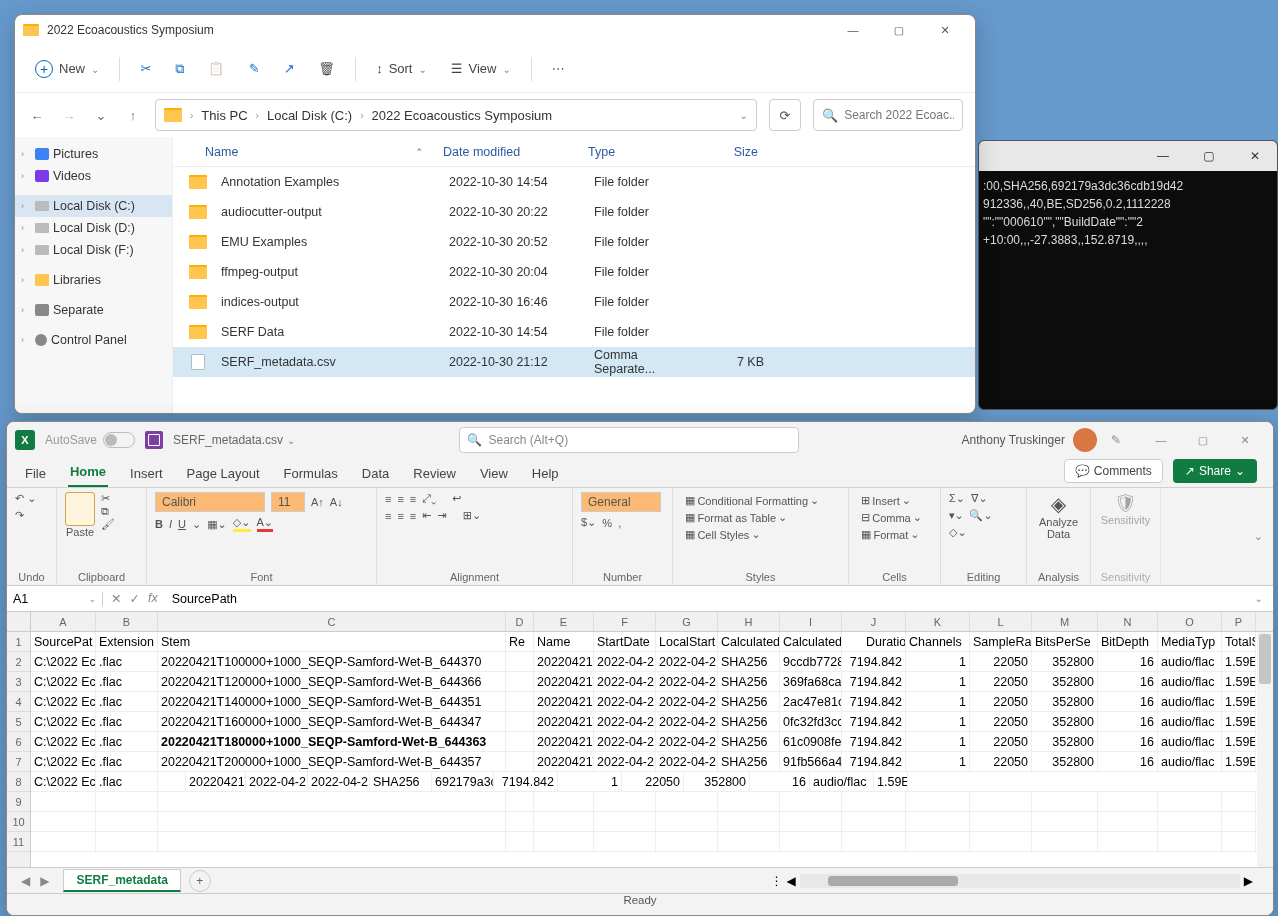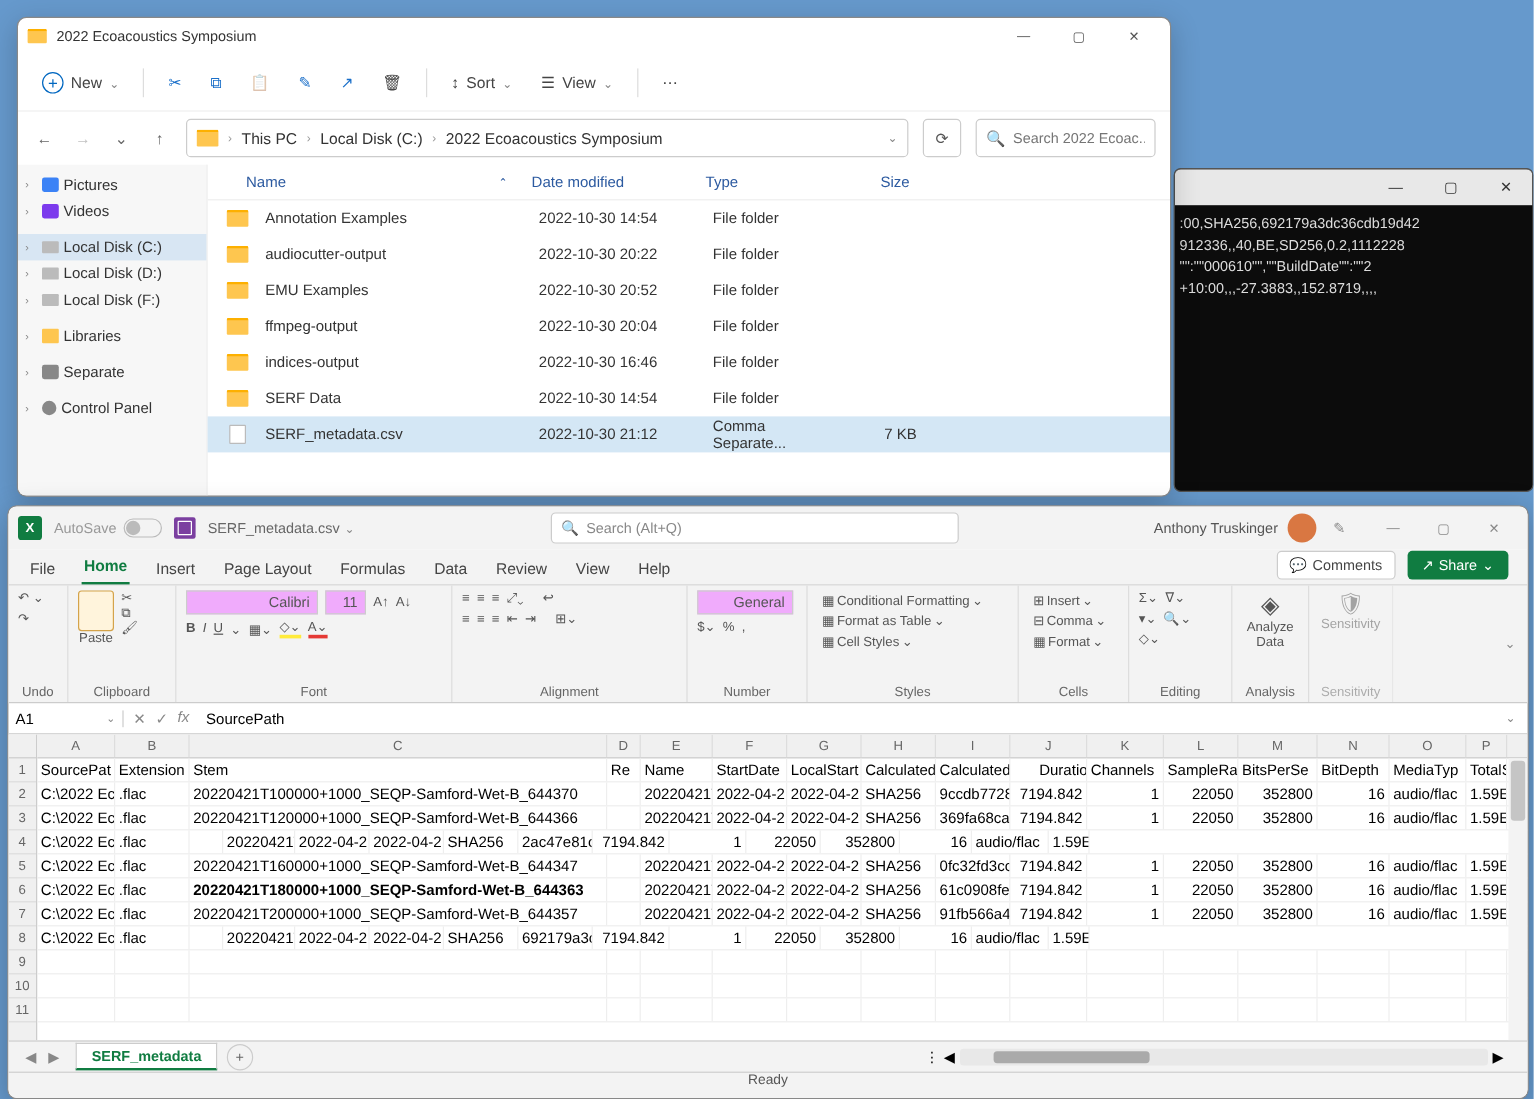--- a/index.html
+++ b/index.html
@@ -106,21 +106,21 @@
 .xl-tab.active { color:#107c41; border-bottom:2px solid #107c41; font-weight:600; }
 .xl-right-actions { margin-left:auto; display:flex; gap:10px; align-items:center; padding-bottom:4px; }
 .comments-btn { border:1px solid #ccc;padding:4px 10px;border-radius:4px;font-size:12px;display:flex;align-items:center;gap:4px;background:#fff; }
 .share-btn { background:#107c41;color:#fff;padding:5px 12px;border-radius:4px;font-size:12px;display:flex;align-items:center;gap:4px; }
 
 .xl-ribbon { height:98px; background:#f3f3f3; display:flex; border-bottom:1px solid #ccc; font-size:11px; color:#555; }
 .rib-grp { border-right:1px solid #ddd; padding:4px 8px 2px; display:flex; flex-direction:column; }
 .rib-grp-label { text-align:center; font-size:11px; color:#666; margin-top:auto; padding-top:2px; }
 .rib-row { display:flex; gap:6px; align-items:center; margin-bottom:4px; }
 .rib-btn { padding:2px 4px; display:flex; align-items:center; gap:2px; }
-.fontbox { border:1px solid #ccc; background:#f0abfc; padding:2px 6px; font-size:12px;text-align:right; }
+.fontbox { border:1px solid #ccc; background:#fdba74; padding:2px 6px; font-size:12px; }
 .clipboard-big { width:30px;height:34px;border:1px solid #d4a34a;background:#fff4dc;border-radius:3px; }
 .collapse-chev { margin-left:auto; align-self:center; padding:0 10px; color:#888; }
 
 .xl-fx { height:26px; display:flex; align-items:center; border-bottom:1px solid #ccc; font-size:12.5px; }
 .cellref { width:96px; border-right:1px solid #ccc; padding:0 6px; display:flex; align-items:center; justify-content:space-between; }
 .fx-icons { display:flex;gap:8px;padding:0 8px;color:#888; }
 .fx-input { flex:1; padding:0 6px; }
 
 .xl-grid { flex:1; display:flex; overflow:hidden; font-size:12.5px; }
 .rownums { width:24px; background:#f0f0f0; border-right:1px solid #ccc; }
@@ -611,20 +611,21 @@
             <div style="width: 64px; text-align: right;">1</div>
             <div style="width: 62px; text-align: right;">22050</div>
             <div style="width: 66px; text-align: right;">352800</div>
             <div style="width: 60px; text-align: right;">16</div>
             <div style="width: 64px;">audio/flac</div>
             <div style="width: 34px;">1.59E</div>
           </div>
           <div class="gridrow">
             <div style="width: 65px;">C:\2022 Ec</div>
             <div style="width: 62px;">.flac</div>
+            <div style="width: 348px;">20220421T140000+1000_SEQP-Samford-Wet-B_644351</div>
             <div style="width: 28px;"></div>
             <div style="width: 60px;">20220421T</div>
             <div style="width: 62px;">2022-04-2</div>
             <div style="width: 62px;">2022-04-2</div>
             <div style="width: 62px;">SHA256</div>
             <div style="width: 62px;">2ac47e81c</div>
             <div style="width: 64px; text-align: right;">7194.842</div>
             <div style="width: 64px; text-align: right;">1</div>
             <div style="width: 62px; text-align: right;">22050</div>
             <div style="width: 66px; text-align: right;">352800</div>

